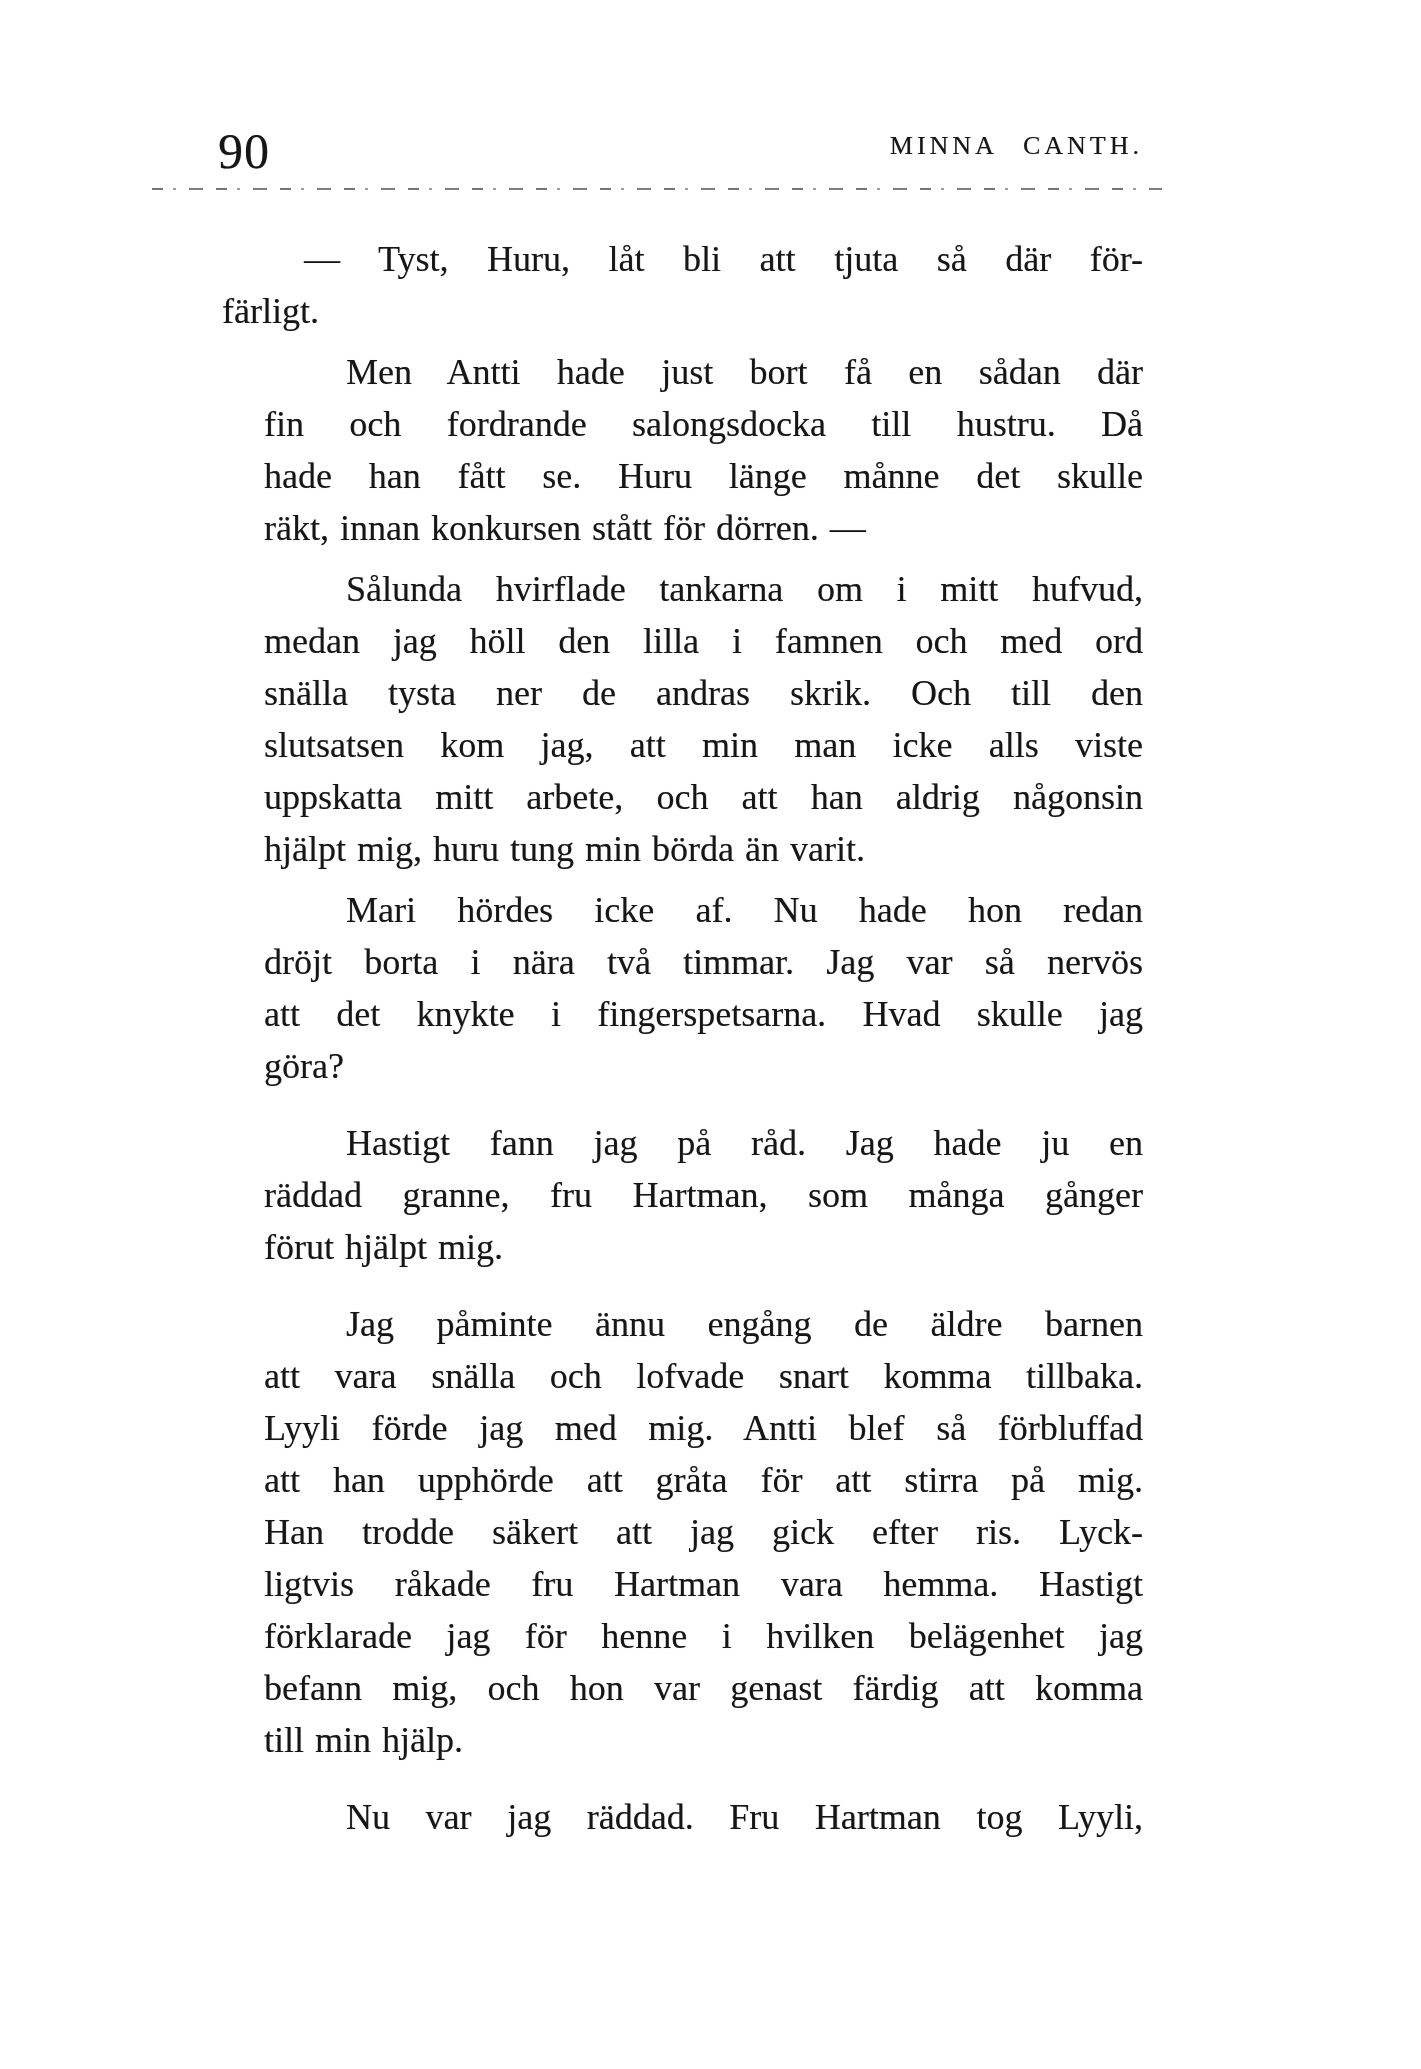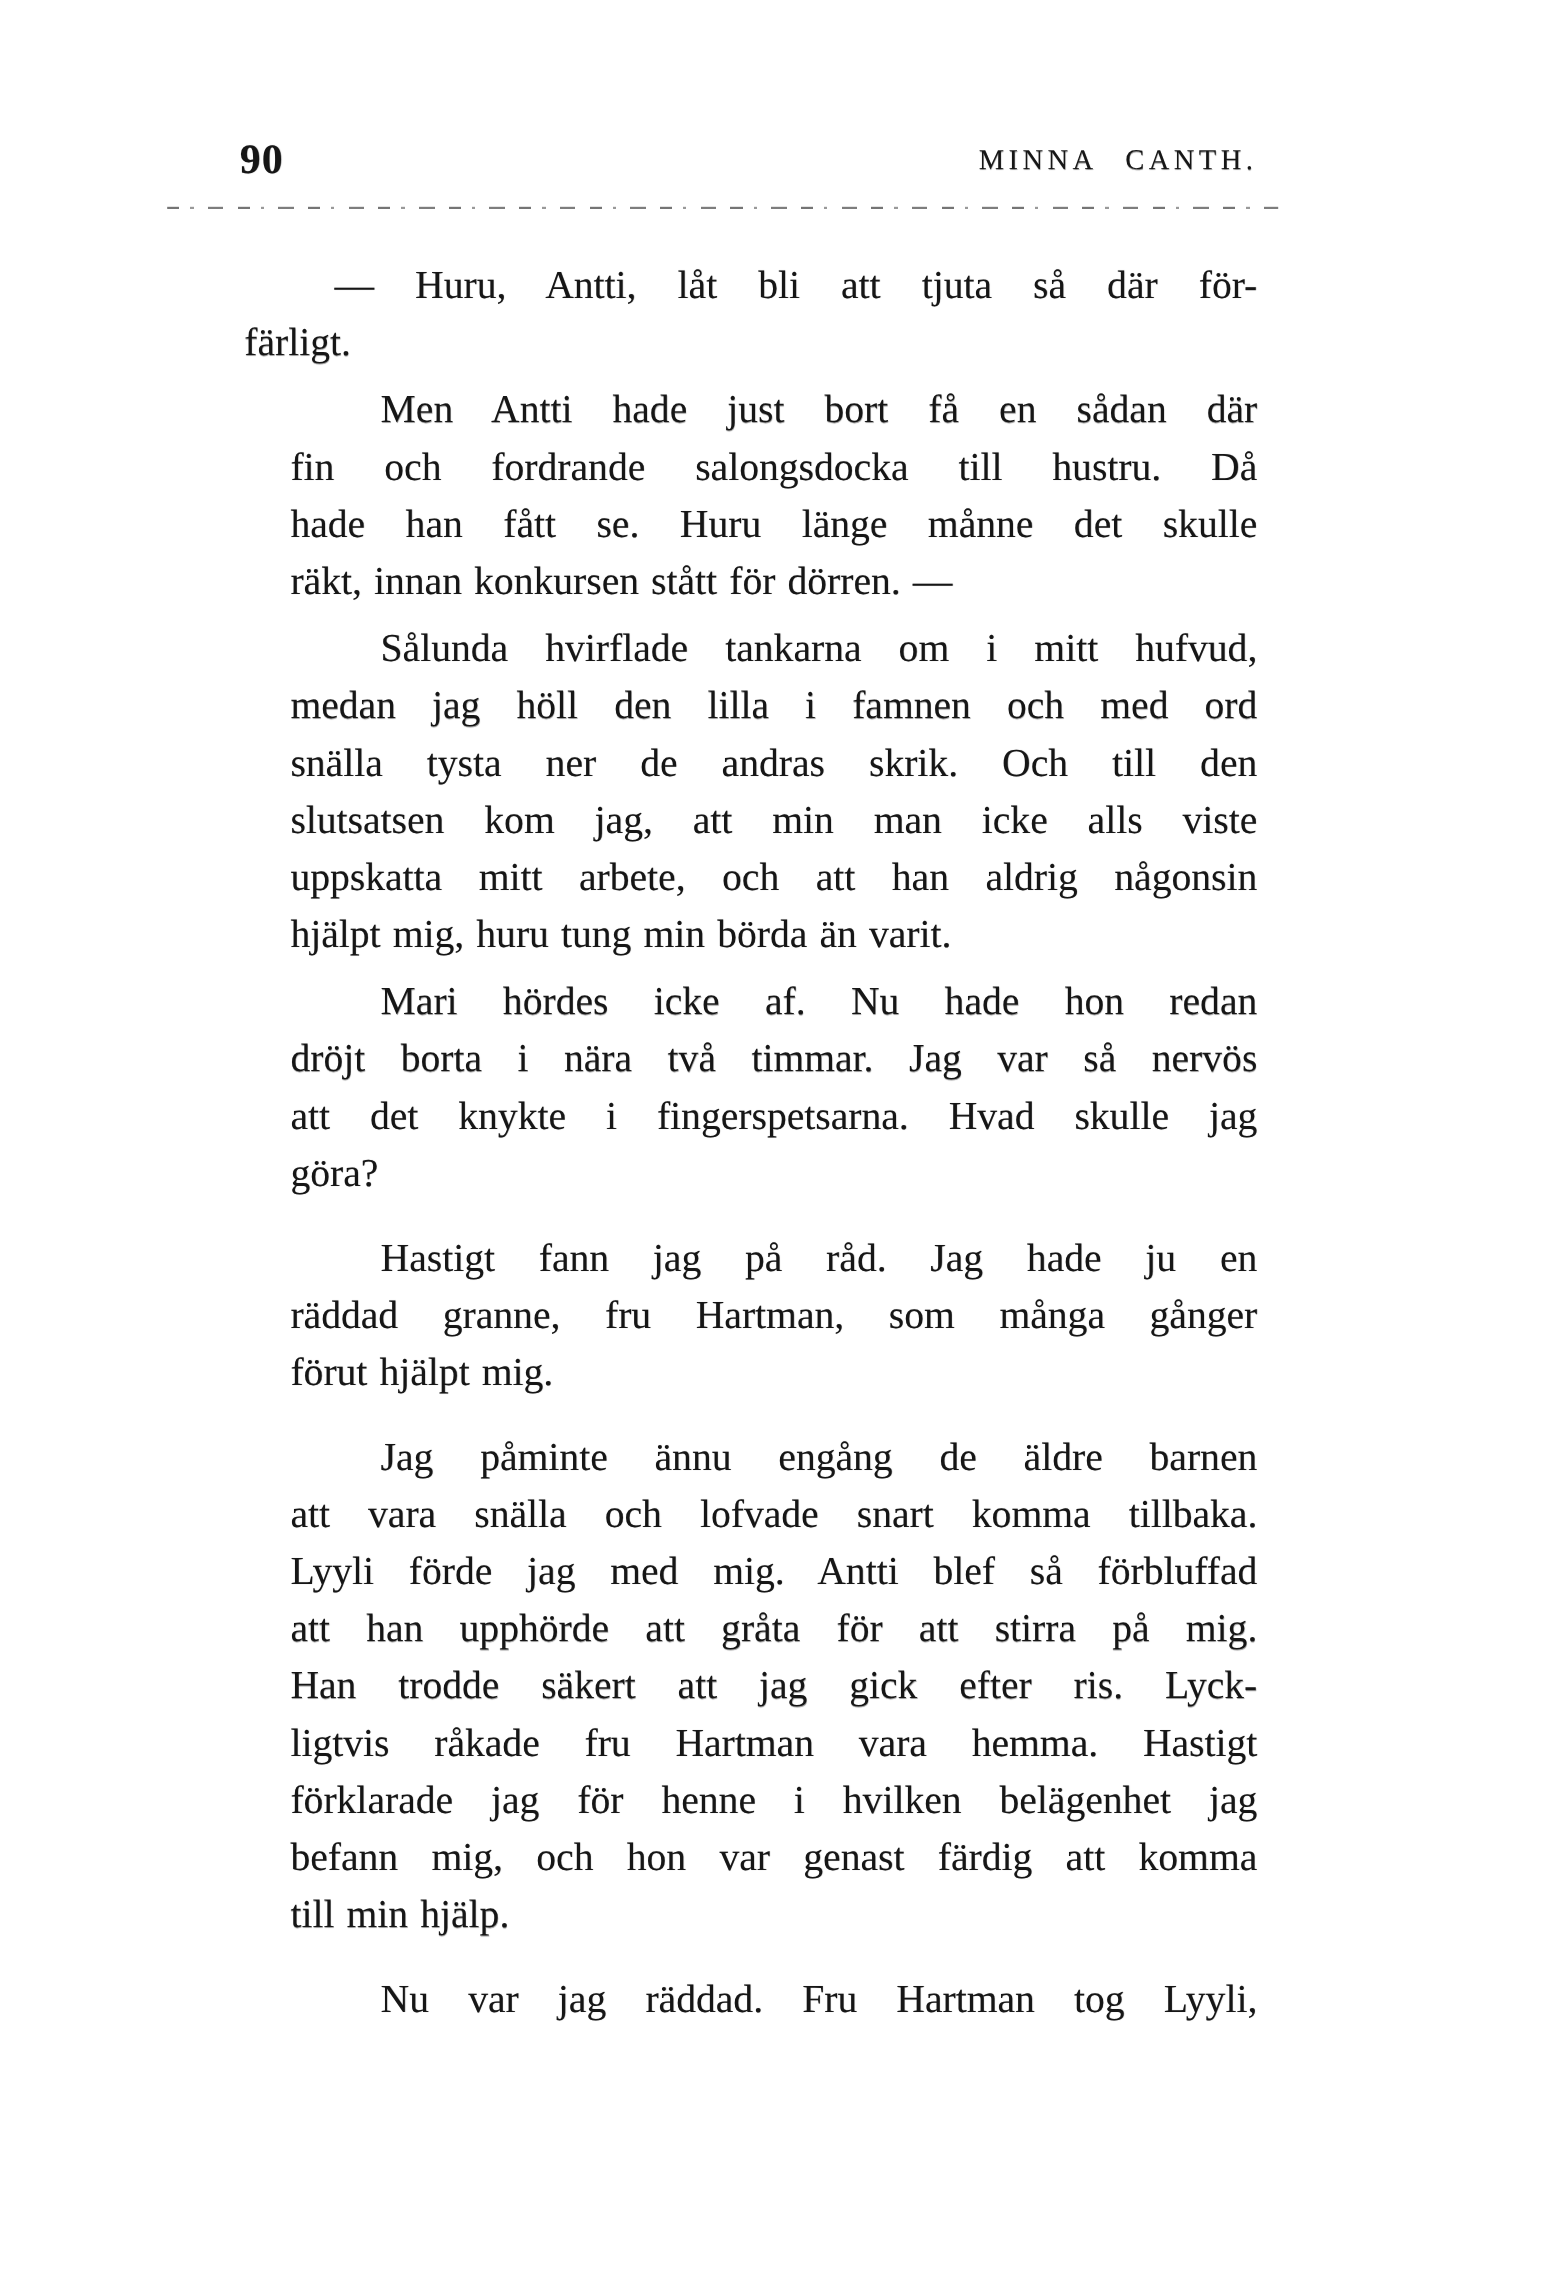--- a/index.html
+++ b/index.html
@@ -17,25 +17,24 @@
   }
   .scan-page {
     position: absolute;
     inset: 0;
     background: #ffffff;
   }
   .page-number {
     position: absolute;
     left: 218px;
     top: 126px;
-    font-size: 38px;
+    font-size: 50px;
     line-height: 1;
     letter-spacing: 1px;
     text-shadow: 0.3px 0.3px 0.7px rgba(0,0,0,0.45);
-    font-weight: bold;
   }
   .header-title {
     position: absolute;
     left: 222px;
     top: 133px;
     width: 921px;
     text-align: right;
     font-size: 26px;
     line-height: 1;
     letter-spacing: 4px;
@@ -81,21 +80,21 @@
 <div class="scan-page">
 
   <div class="page-number">90</div>
 
   <div class="header-title">MINNA CANTH.</div>
 
   <div class="header-rule"></div>
 
   <div class="body-text">
       <div class="para">
-        <div class="line indent fill">— Huru, Antti, låt bli att tjuta så där för-</div>
+        <div class="line indent fill">— Tyst, Huru, låt bli att tjuta så där för-</div>
         <div class="line">färligt.</div>
       </div>
       <div class="para">
         <div class="line indent fill">Men Antti hade just bort få en sådan där</div>
         <div class="line fill">fin och fordrande salongsdocka till hustru. Då</div>
         <div class="line fill">hade han fått se. Huru länge månne det skulle</div>
         <div class="line">räkt, innan konkursen stått för dörren. —</div>
       </div>
       <div class="para">
         <div class="line indent fill">Sålunda hvirflade tankarna om i mitt hufvud,</div>

